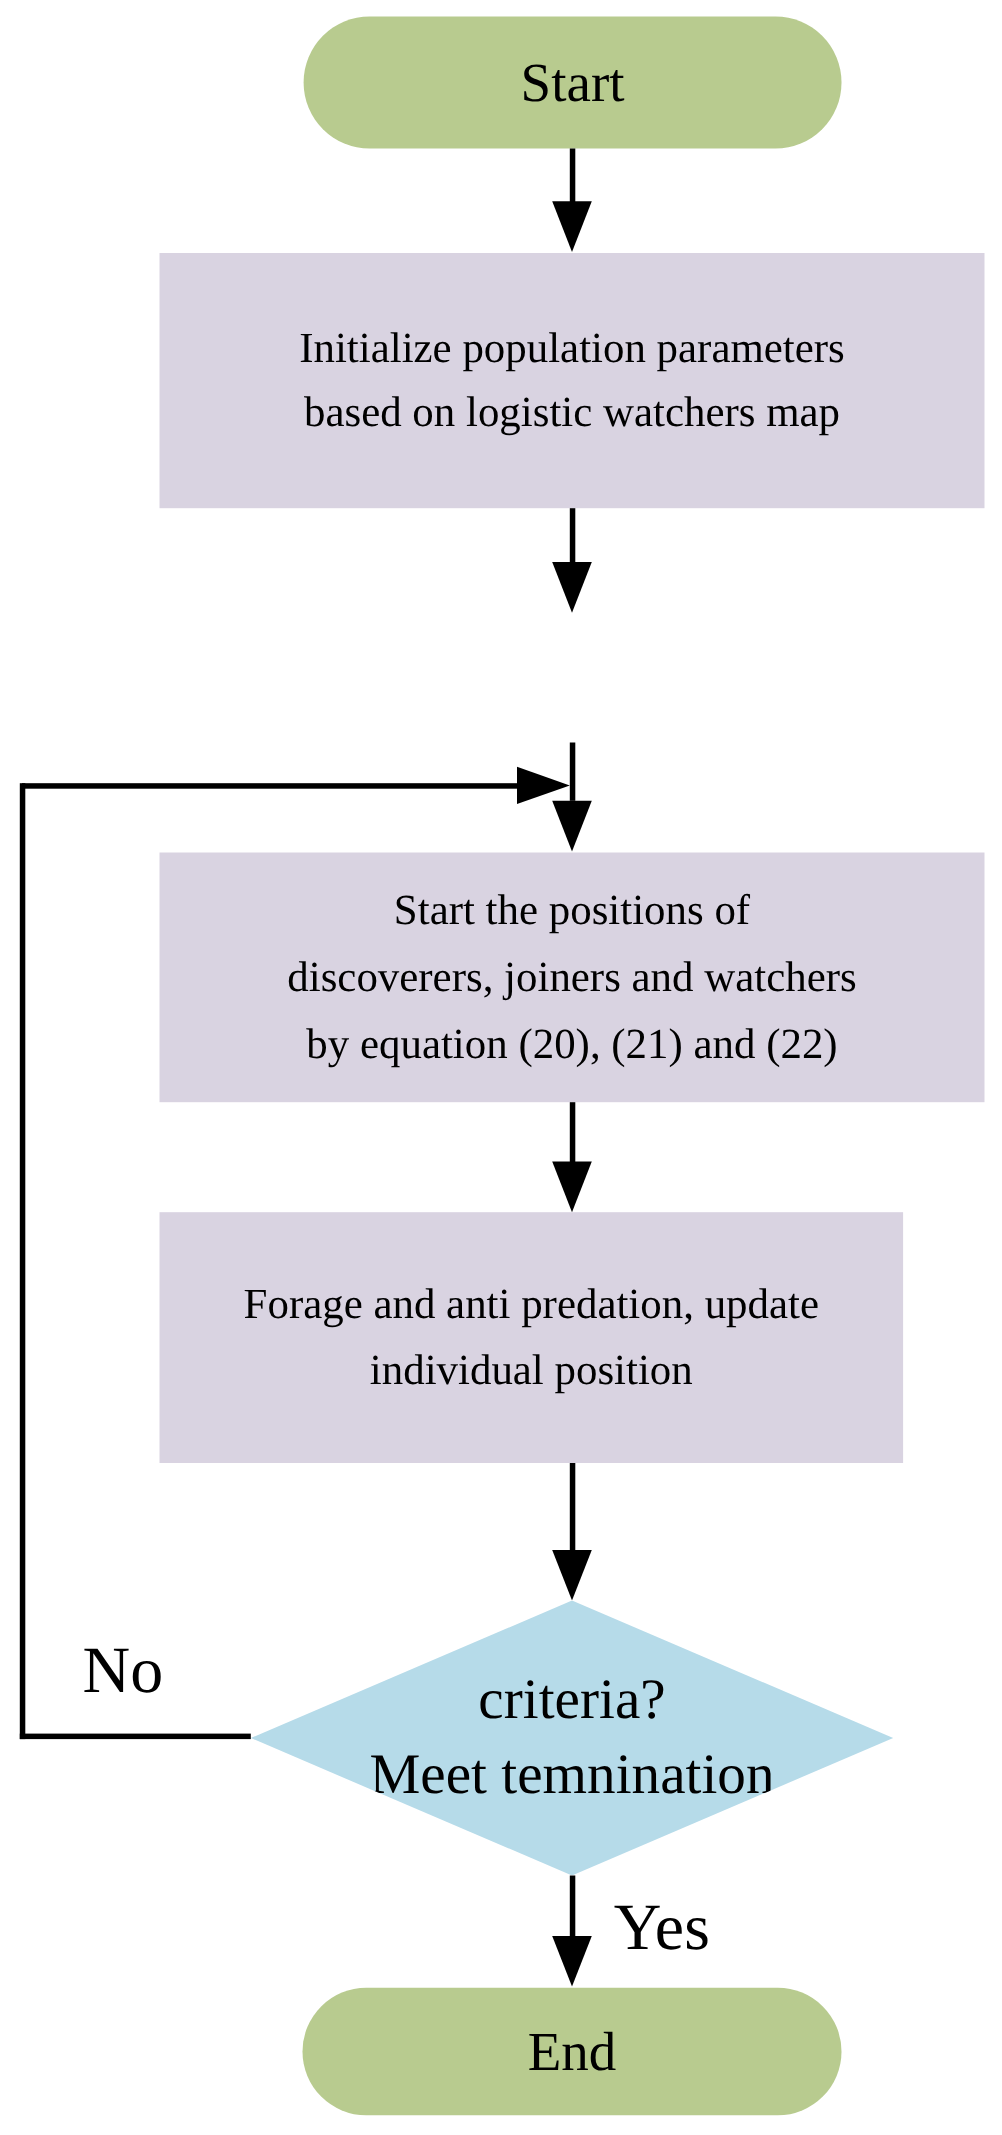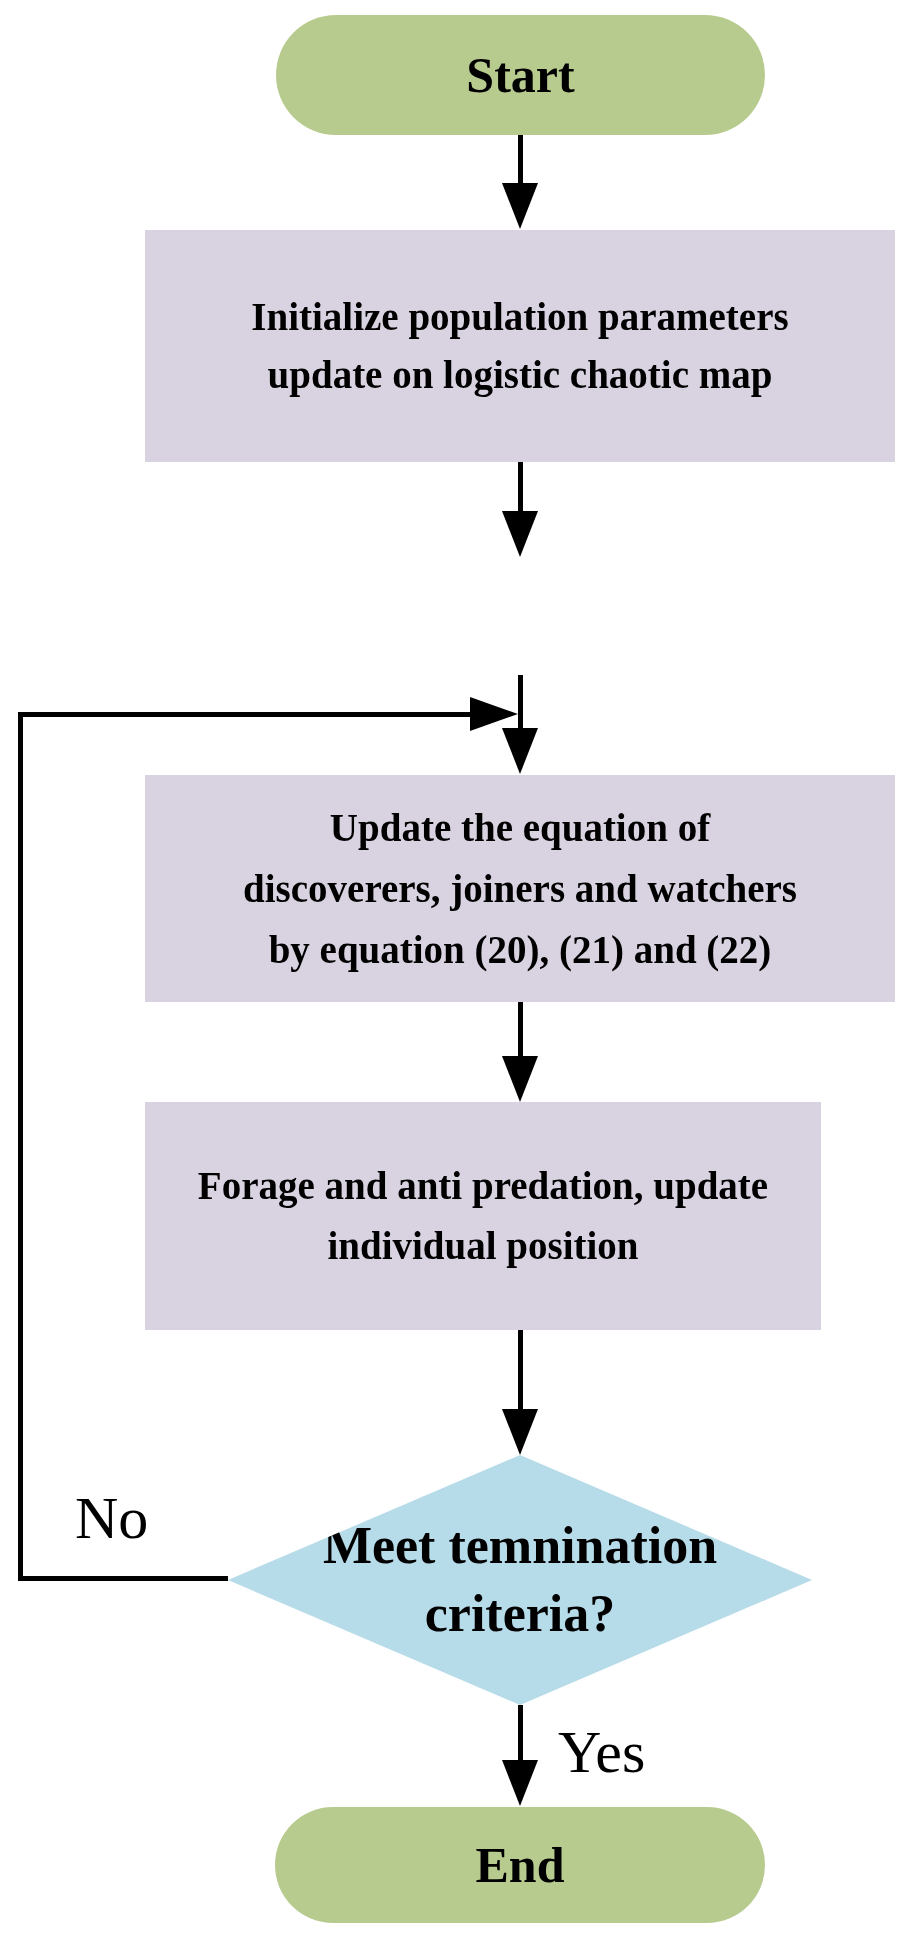--- a/index.html
+++ b/index.html
@@ -21,21 +21,20 @@
     color: var(--text_color);
     overflow: hidden;
   }
   .node {
     position: absolute;
     display: flex;
     flex-direction: column;
     align-items: center;
     justify-content: center;
     text-align: right;
-    font-weight: bold;
   }
   .terminal {
     background: var(--terminal_fill);
     border-radius: 60px;
     font-size: 50px;
   }
   .process {
     background: var(--process_fill);
     font-size: 39px;
   }
@@ -84,56 +83,56 @@
 
   <div class="node terminal" style="left:276px; top:15px; width:489px; height:120px;">
     <span class="tline">Start</span>
   </div>
 
   <div class="vline" style="left:518px; top:135px; height:52px;"></div>
   <div class="head-down" style="left:502px; top:183px;"></div>
 
   <div class="node process" style="left:145px; top:230px; width:750px; height:232px; line-height:58px;">
     <span class="tline">Initialize population parameters</span>
-    <span class="tline">update on logistic chaotic map</span>
+    <span class="tline">based on logistic watchers map</span>
   </div>
 
   <div class="vline" style="left:518px; top:462px; height:52px;"></div>
   <div class="head-down" style="left:502px; top:511px;"></div>
 
 
   <div class="vline" style="left:518px; top:675px; height:53px;"></div>
   <div class="head-down" style="left:502px; top:728px;"></div>
 
   <div class="hline" style="left:20px; top:712px; width:450px;"></div>
   <div class="head-right" style="left:470px; top:697px;"></div>
   <div class="vline" style="left:18px; top:712px; height:869px;"></div>
   <div class="hline" style="left:18px; top:1576px; width:210px;"></div>
   <div class="edge-label" style="left:75px; top:1488px;">No</div>
 
   <div class="node process" style="left:145px; top:775px; width:750px; height:227px; line-height:61px;">
-    <span class="tline">Update the equation of</span>
+    <span class="tline">Start the positions of</span>
     <span class="tline">discoverers, joiners and watchers</span>
     <span class="tline">by equation (20), (21) and (22)</span>
   </div>
 
   <div class="vline" style="left:518px; top:1002px; height:55px;"></div>
   <div class="head-down" style="left:502px; top:1056px;"></div>
 
   <div class="node process" style="left:145px; top:1102px; width:676px; height:228px; line-height:60px;">
     <span class="tline">Forage and anti predation, update</span>
     <span class="tline">individual position</span>
   </div>
 
   <div class="vline" style="left:518px; top:1330px; height:82px;"></div>
   <div class="head-down" style="left:502px; top:1409px;"></div>
 
   <div class="node decision" style="left:228px; top:1455px; width:584px; height:250px; line-height:68px;">
+    <span class="tline">criteria?</span>
     <span class="tline">Meet temnination</span>
-    <span class="tline">criteria?</span>
   </div>
 
   <div class="vline" style="left:518px; top:1705px; height:57px;"></div>
   <div class="head-down" style="left:502px; top:1760px;"></div>
   <div class="edge-label" style="left:558px; top:1722px;">Yes</div>
 
   <div class="node terminal" style="left:275px; top:1807px; width:490px; height:116px;">
     <span class="tline">End</span>
   </div>
 

